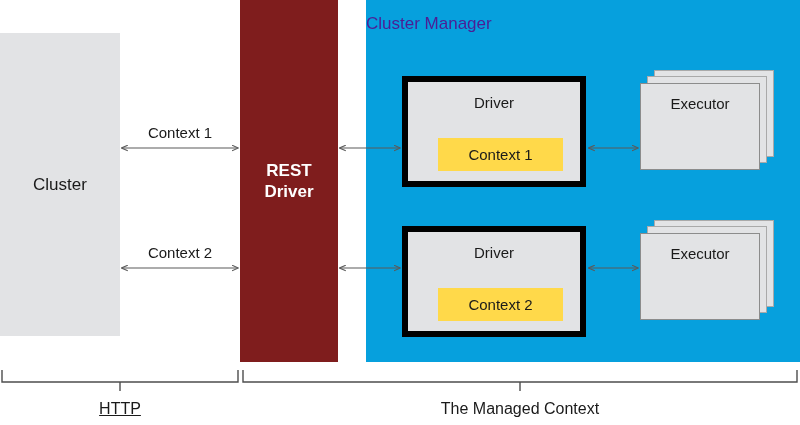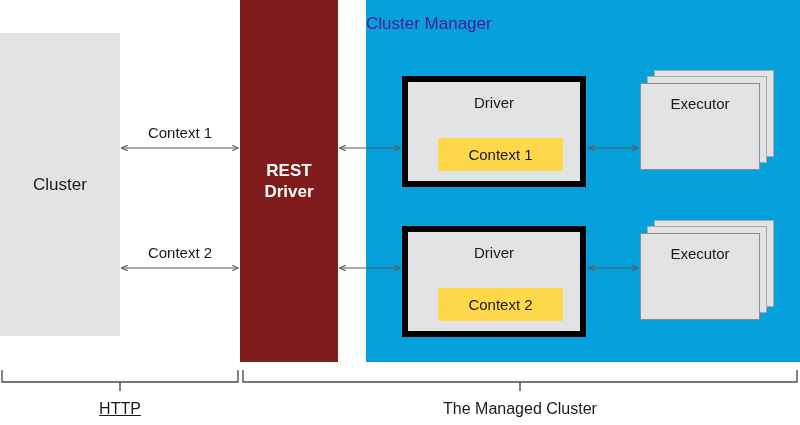--- a/index.html
+++ b/index.html
@@ -225,15 +225,15 @@
   <svg class="bracket-svg" style="left:0;top:362px;width:800px;height:30px;">
 
     <path d="M2,8 L2,20 L238,20 L238,8" fill="none" stroke="#4d4d4d" stroke-width="1.4"></path>
     <line x1="120" y1="20" x2="120" y2="29" stroke="#4d4d4d" stroke-width="1.4"></line>
 
     <path d="M243,8 L243,20 L797,20 L797,8" fill="none" stroke="#4d4d4d" stroke-width="1.4"></path>
     <line x1="520" y1="20" x2="520" y2="29" stroke="#4d4d4d" stroke-width="1.4"></line>
   </svg>
 
   <div class="footer-label" style="left:20px; top:400px; width:200px;text-decoration:underline;">HTTP</div>
-  <div class="footer-label" style="left:370px; top:400px; width:300px;">The Managed Cluster</div>
+  <div class="footer-label" style="left:370px; top:400px; width:300px;">The Managed Context</div>
 
 </div>
 
 </body></html>

